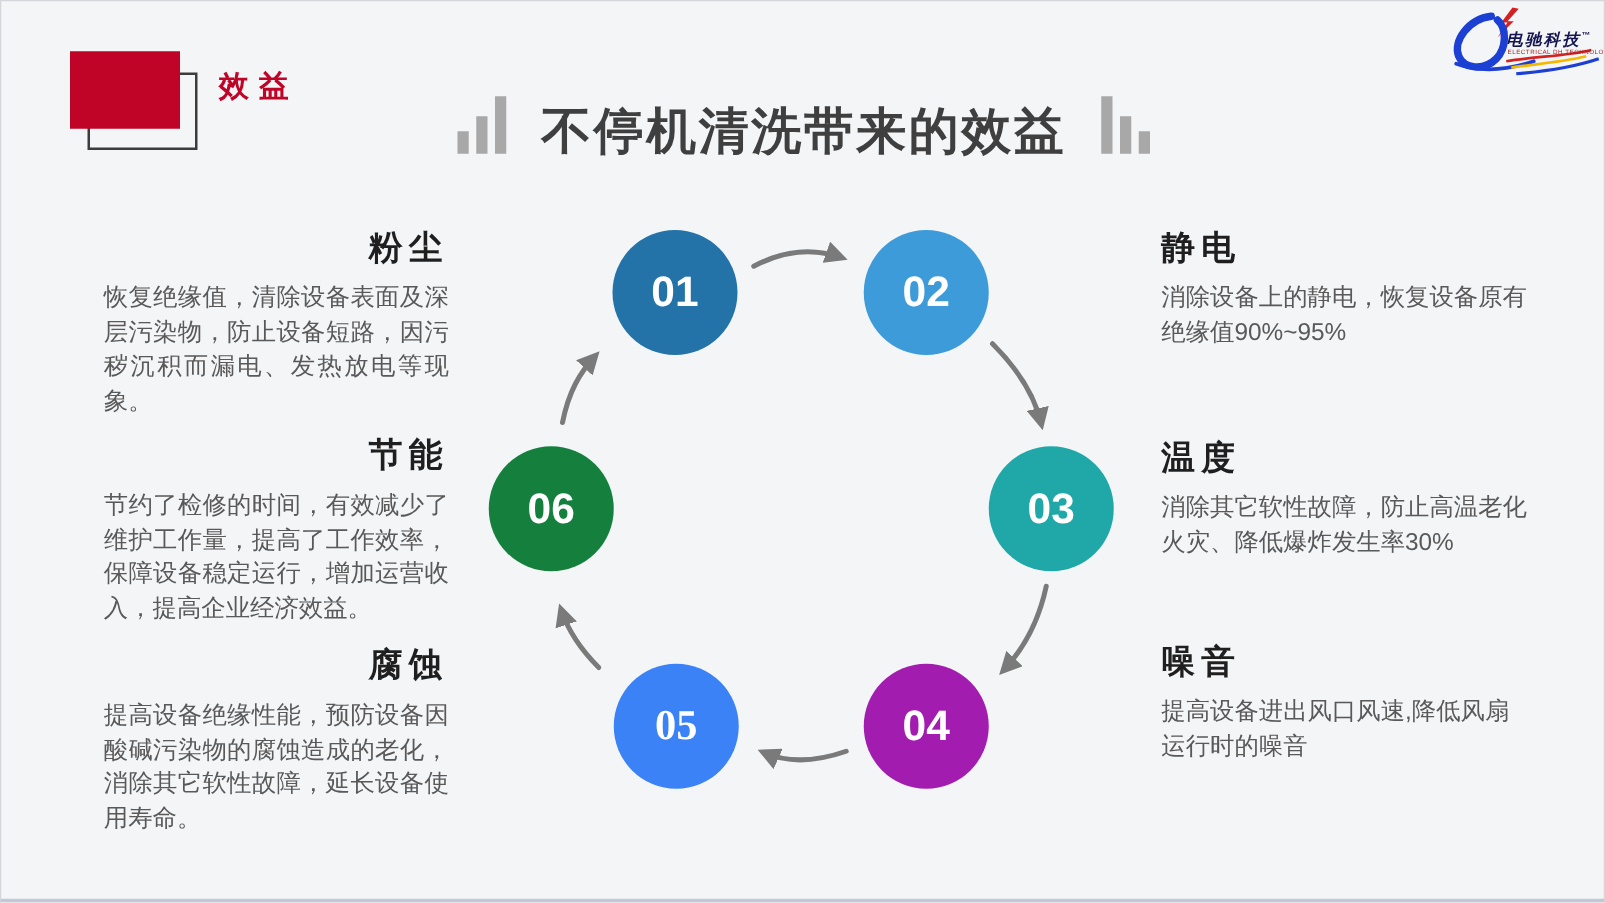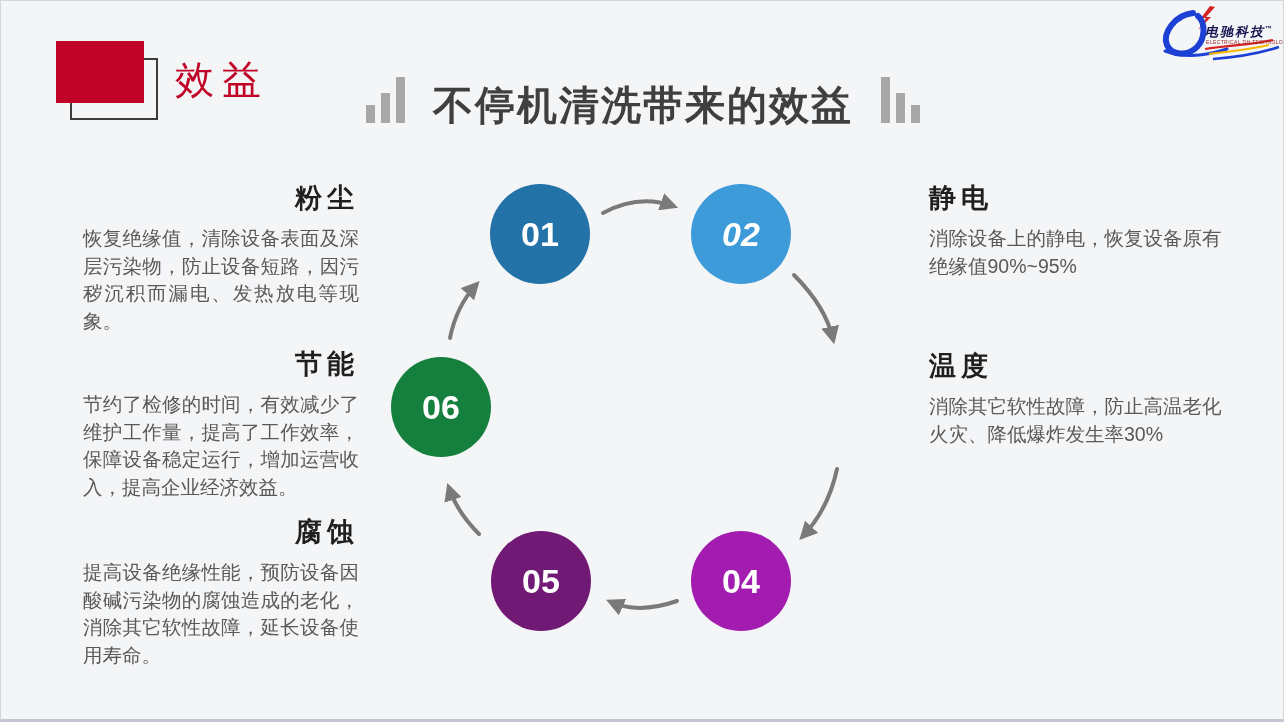--- a/index.html
+++ b/index.html
@@ -12,21 +12,21 @@
     border:1px solid #d4d6da; border-bottom:3px solid #c3c8d4;
   }
 
   
   .badge { position:absolute; left:55px; top:40px; width:88px; height:62px; }
   .badge-outline { position:absolute; left:14px; top:17px; width:88px; height:62px; border:2px solid #3c3c3c; background:transparent; }
   .badge-fill { position:absolute; left:0; top:0; width:88px; height:62px; background:#C00428; }
 
   .section-title {
     position:absolute; left:174px; top:52px;
-    font-size:39px; font-weight:400; color:#C00428; letter-spacing:8px;
+    font-size:24px; font-weight:700; color:#C00428; letter-spacing:8px;
   }
 
   
   .title-row {
     position:absolute; left:0; top:70px; width:1284px; height:56px;
     display:flex; justify-content:center; align-items:flex-end; gap:16px;text-align:right;
   }
   .bars { display:flex; align-items:flex-end; gap:6px; padding-bottom:4px; }
   .bars span { display:block; width:9px; background:#A8A8A8; }
   .bars .b1 { height:18px; } .bars .b2 { height:30px; } .bars .b3 { height:46px; }
@@ -135,46 +135,53 @@
   </div>
 
   <div class="block right-col blk-static">
     <h2>静电</h2>
     <p>消除设备上的静电，恢复设备原有绝缘值90%~95%</p>
   </div>
   <div class="block right-col blk-temp">
     <h2>温度</h2>
     <p>消除其它软性故障，防止高温老化火灾、降低爆炸发生率30%</p>
   </div>
+  <div class="block right-col blk-noise">
+    <h2>噪音</h2>
+    <p>提高设备进出风口风速,降低风扇运行时的噪音</p>
+  </div>
 
   <svg class="arrows" width="1284" height="722" viewBox="0 0 1284 722">
     <defs>
       <marker id="ah" viewBox="0 0 10 10" refX="7" refY="5" markerWidth="4.5" markerHeight="4.5" orient="auto-start-reverse">
         <path d="M0,0 L10,5 L0,10 z" fill="#7A7A7A"></path>
       </marker>
     </defs>
     <g fill="none" stroke="#7A7A7A" stroke-width="4" stroke-linecap="round">
       <path d="M602 212 C 628 198 652 198 672 205" marker-end="url(#ah)"></path>
       <path d="M793 274 C 815 296 827 316 832 338" marker-end="url(#ah)"></path>
       <path d="M836 468 C 830 496 818 518 802 535" marker-end="url(#ah)"></path>
       <path d="M676 600 C 650 609 628 609 610 601" marker-end="url(#ah)"></path>
       <path d="M478 533 C 463 518 453 502 448 487" marker-end="url(#ah)"></path>
       <path d="M449 337 C 454 312 463 297 475 284" marker-end="url(#ah)"></path>
     </g>
   </svg>
 
   <div class="circle c01" style="background: rgb(35, 114, 168);">
       <span>01</span>
     </div>
-  <div class="circle c02" style="background: rgb(62, 155, 217); font-style: italic;">
+  <div class="circle c02" style="background: rgb(62, 155, 217);">
       <span>02</span>
+    </div>
+  <div class="circle c03" style="background: rgb(32, 167, 167);">
+      <span>03</span>
     </div>
   <div class="circle c04" style="background: #a21caf;">
       <span>04</span>
     </div>
-  <div class="circle c05" style="background: #701a75;">
+  <div class="circle c05" style="background: #3b82f6; font-family: Liberation Serif, serif;">
       <span>05</span>
     </div>
   <div class="circle c06" style="background: #15803d;">
       <span>06</span>
     </div>
 
 </div>
 
 </body></html>

